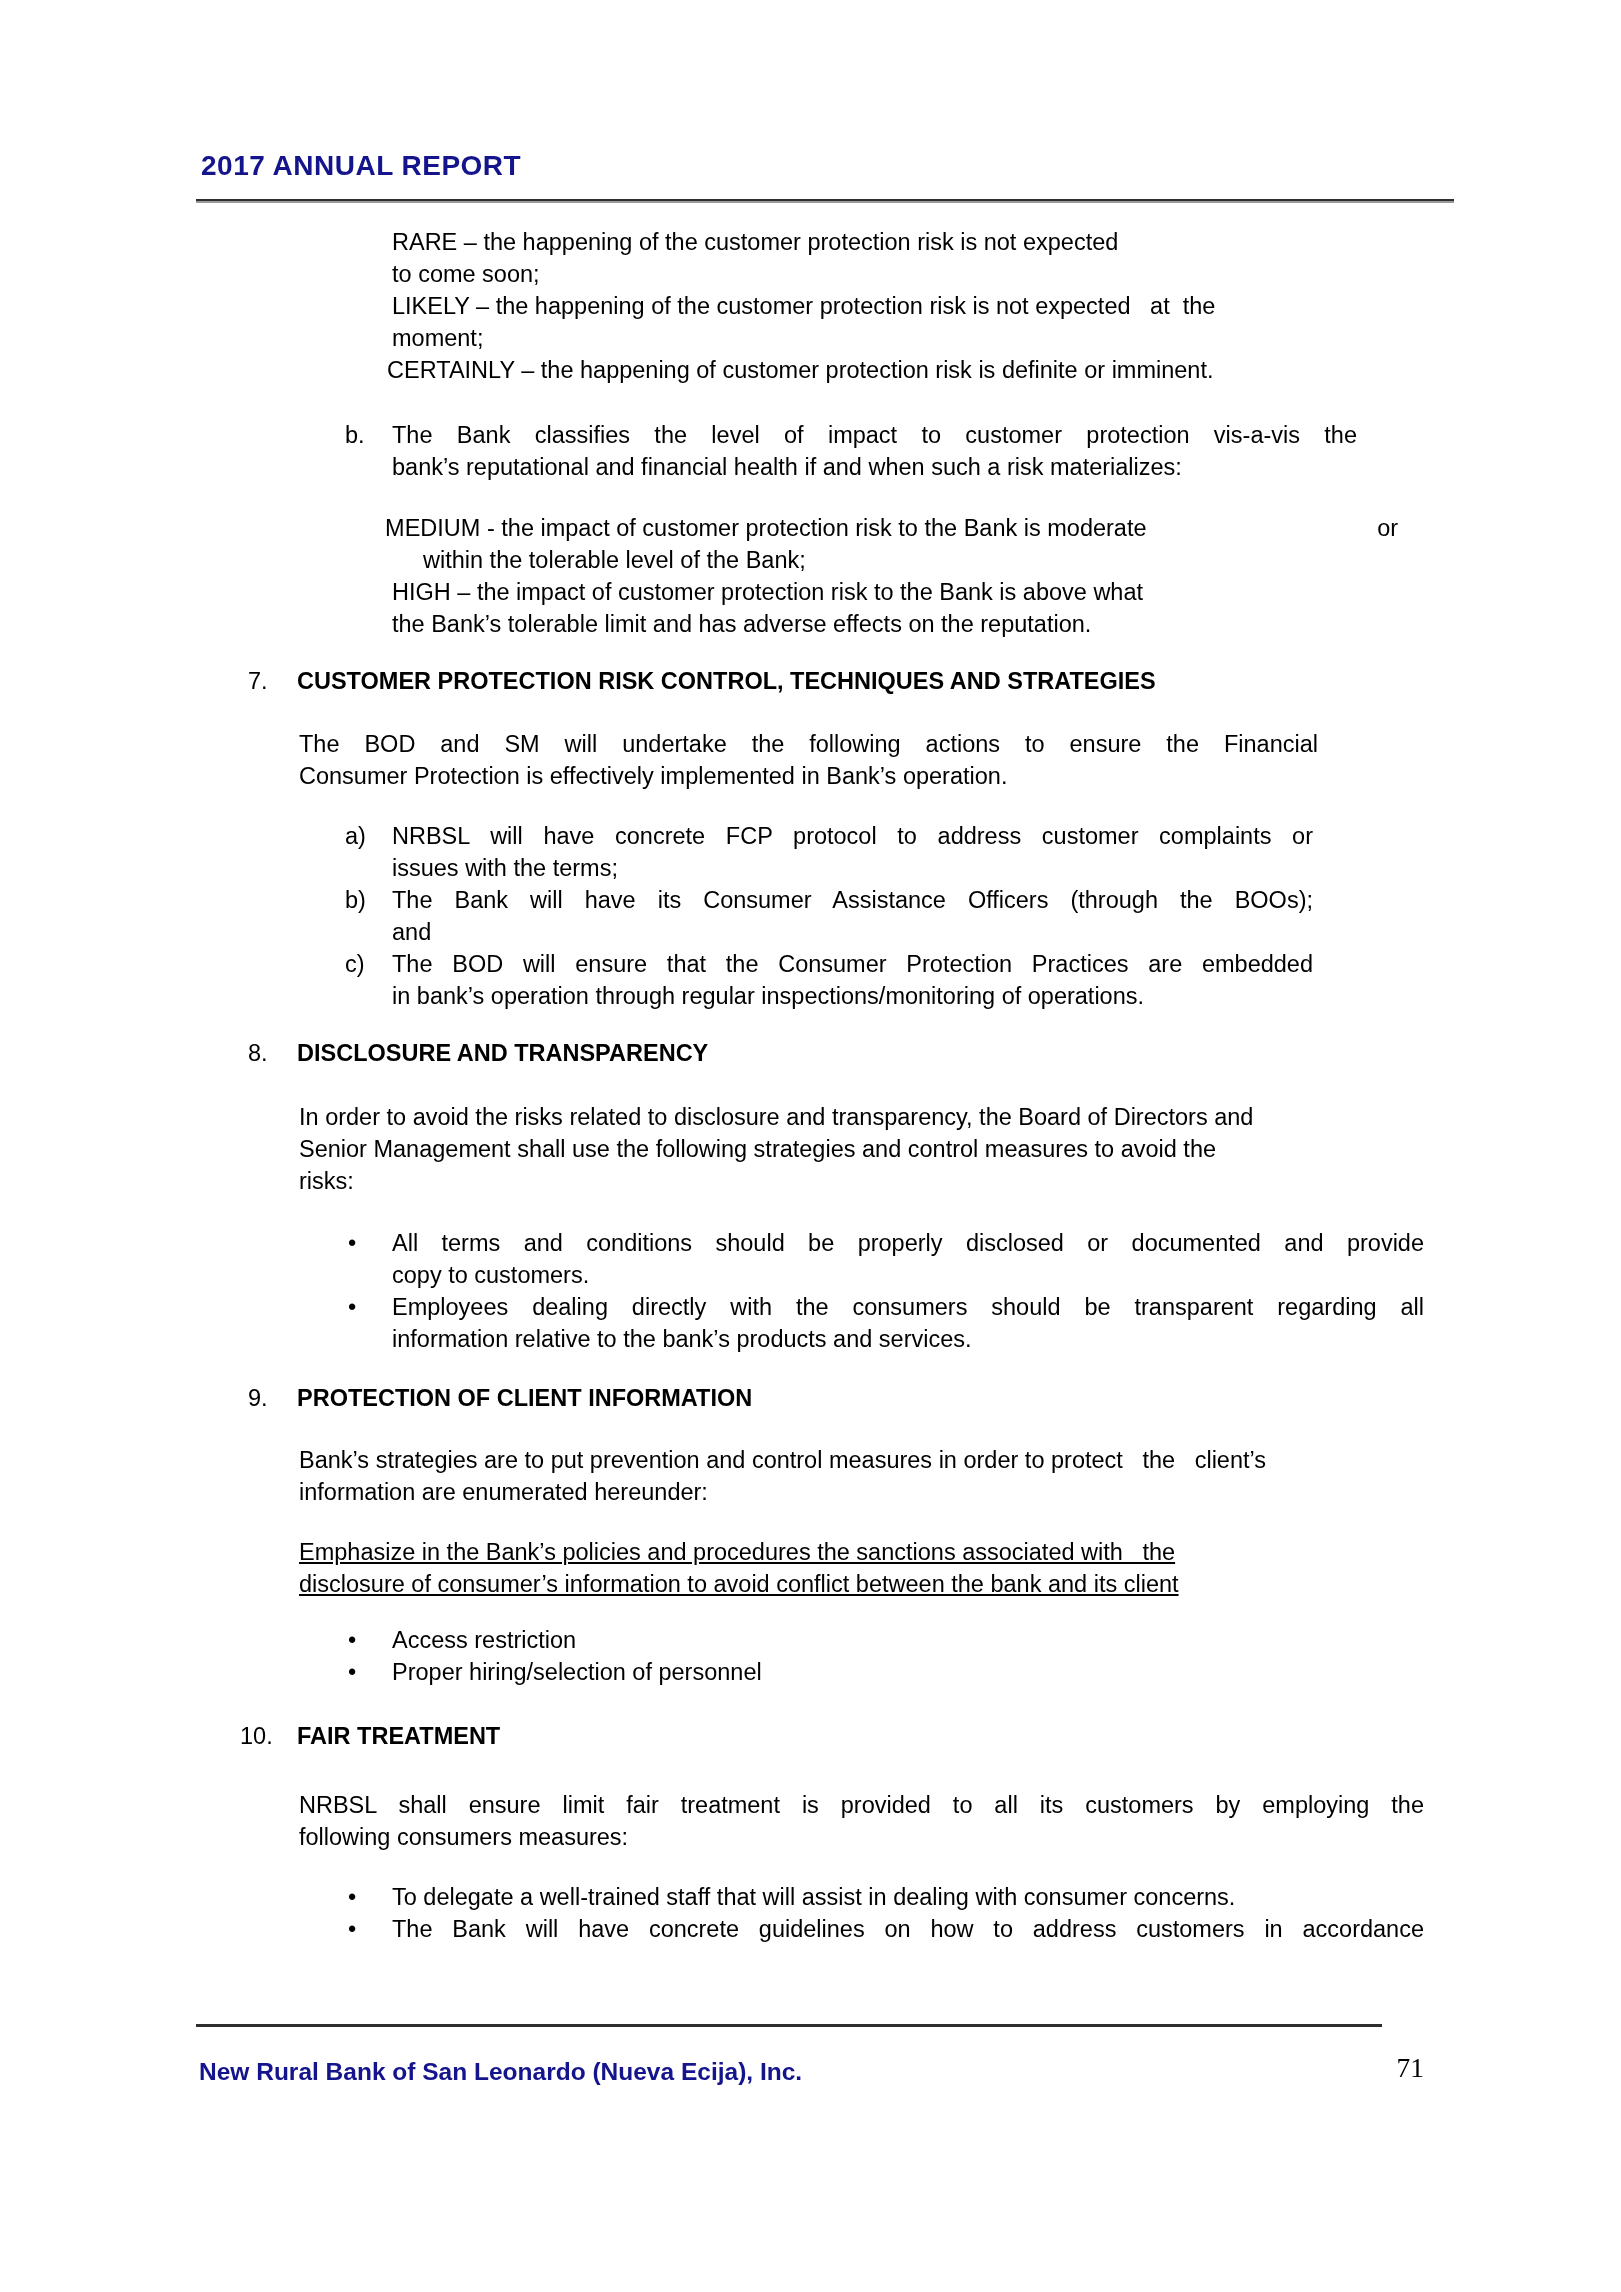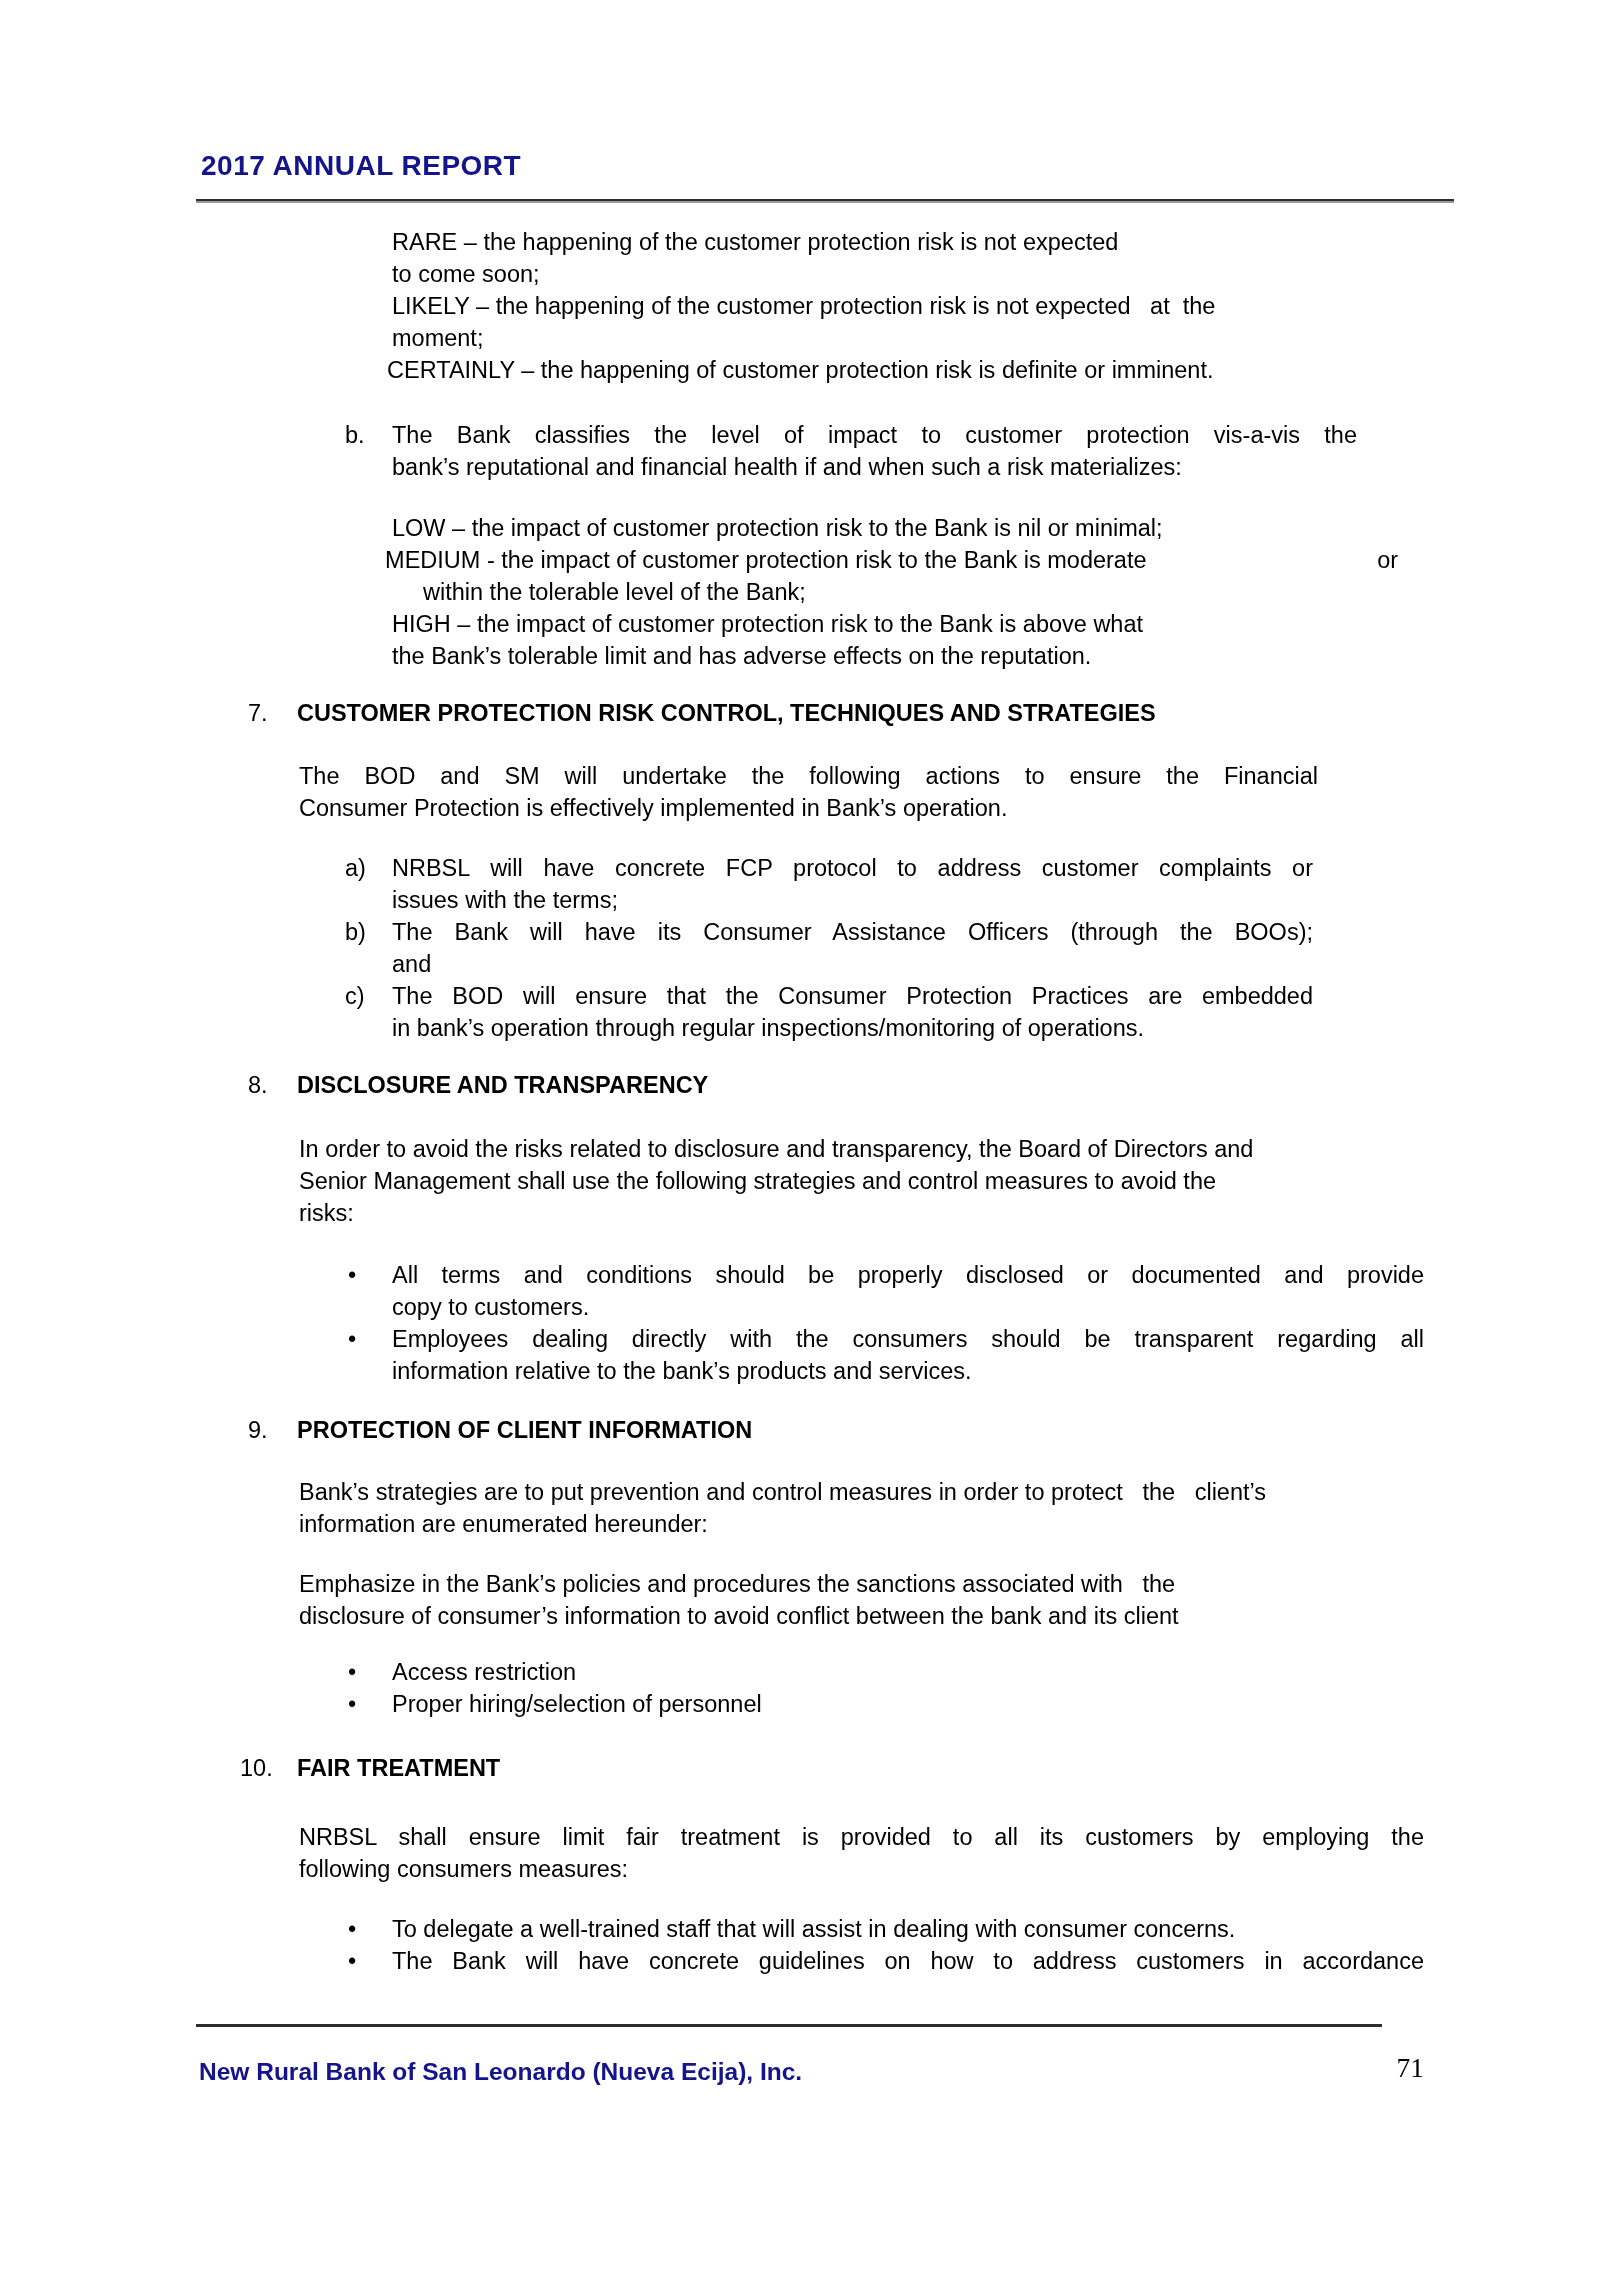--- a/index.html
+++ b/index.html
@@ -60,21 +60,20 @@
         <div class="ln">LIKELY – the happening of the customer protection risk is not expected&nbsp;&nbsp;&nbsp;at&nbsp;&nbsp;the</div>
         <div class="ln">moment;</div>
         <div class="ln" style="margin-left: -4.9px;">CERTAINLY – the happening of customer protection risk is definite or imminent.</div>
       </div>
       <div class="block item" style="margin-top: 33px; margin-left: 392px; width: 965px;">
         <span class="marker" style="left: -47px;">b.</span>
         <div class="ln just">The Bank classifies the level of impact to customer protection vis-a-vis the</div>
         <div class="ln">bank’s reputational and financial health if and when such a risk materializes:</div>
       </div>
       <div class="block lines" style="margin-top: 29px; margin-left: 392px; width: 1010px;">
-        <div class="ln">LOW – the impact of customer protection risk to the Bank is nil or minimal;</div>
         <div class="ln flexline" style="margin-left: -6.9px; width: 1013px;"><span>MEDIUM - the impact of customer protection risk to the Bank is moderate</span><span>or</span></div>
         <div class="ln" style="margin-left: 31px;">within the tolerable level of the Bank;</div>
         <div class="ln">HIGH – the impact of customer protection risk to the Bank is above what</div>
         <div class="ln">the Bank’s tolerable limit and has adverse effects on the reputation.</div>
       </div>
       <div class="block heading" style="margin-top: 24.5px; margin-left: 297px;"><span class="num" style="left: -49px;">7.</span><span class="htext">CUSTOMER PROTECTION RISK CONTROL, TECHNIQUES AND STRATEGIES</span></div>
       <div class="block para" style="margin-top: 31px; margin-left: 299px; width: 1019px;">
         <div class="ln just">The BOD and SM will undertake the following actions to ensure the Financial</div>
         <div class="ln">Consumer Protection is effectively implemented in Bank’s operation.</div>
       </div>
@@ -107,21 +106,21 @@
       <div class="block item" style="margin-top: 0px; margin-left: 392px; width: 1032px;">
         <span class="marker" style="left: -44px;">•</span>
         <div class="ln just">Employees dealing directly with the consumers should be transparent regarding all</div>
         <div class="ln">information relative to the bank’s products and services.</div>
       </div>
       <div class="block heading" style="margin-top: 27.4px; margin-left: 297px;"><span class="num" style="left: -49px;">9.</span><span class="htext">PROTECTION OF CLIENT INFORMATION</span></div>
       <div class="block para" style="margin-top: 30px; margin-left: 299px; width: 1137px;">
         <div class="ln">Bank’s strategies are to put prevention and control measures in order to protect&nbsp;&nbsp;&nbsp;the&nbsp;&nbsp;&nbsp;client’s</div>
         <div class="ln">information are enumerated hereunder:</div>
       </div>
-      <div class="block para" style="margin-top: 28px; margin-left: 299px; width: 1137px;">
+      <div class="block para" style="margin-top: 28px; margin-left: 299px; width: 1137px; text-decoration: underline;">
         <div class="ln">Emphasize in the Bank’s policies and procedures the sanctions associated with&nbsp;&nbsp;&nbsp;the</div>
         <div class="ln">disclosure of consumer’s information to avoid conflict between the bank and its client</div>
       </div>
       <div class="block item" style="margin-top: 23.5px; margin-left: 392px; width: 1032px;">
         <span class="marker" style="left: -44px;">•</span>
         <div class="ln">Access restriction</div>
       </div>
       <div class="block item" style="margin-top: 0px; margin-left: 392px; width: 1032px;">
         <span class="marker" style="left: -44px;">•</span>
         <div class="ln">Proper hiring/selection of personnel</div>

